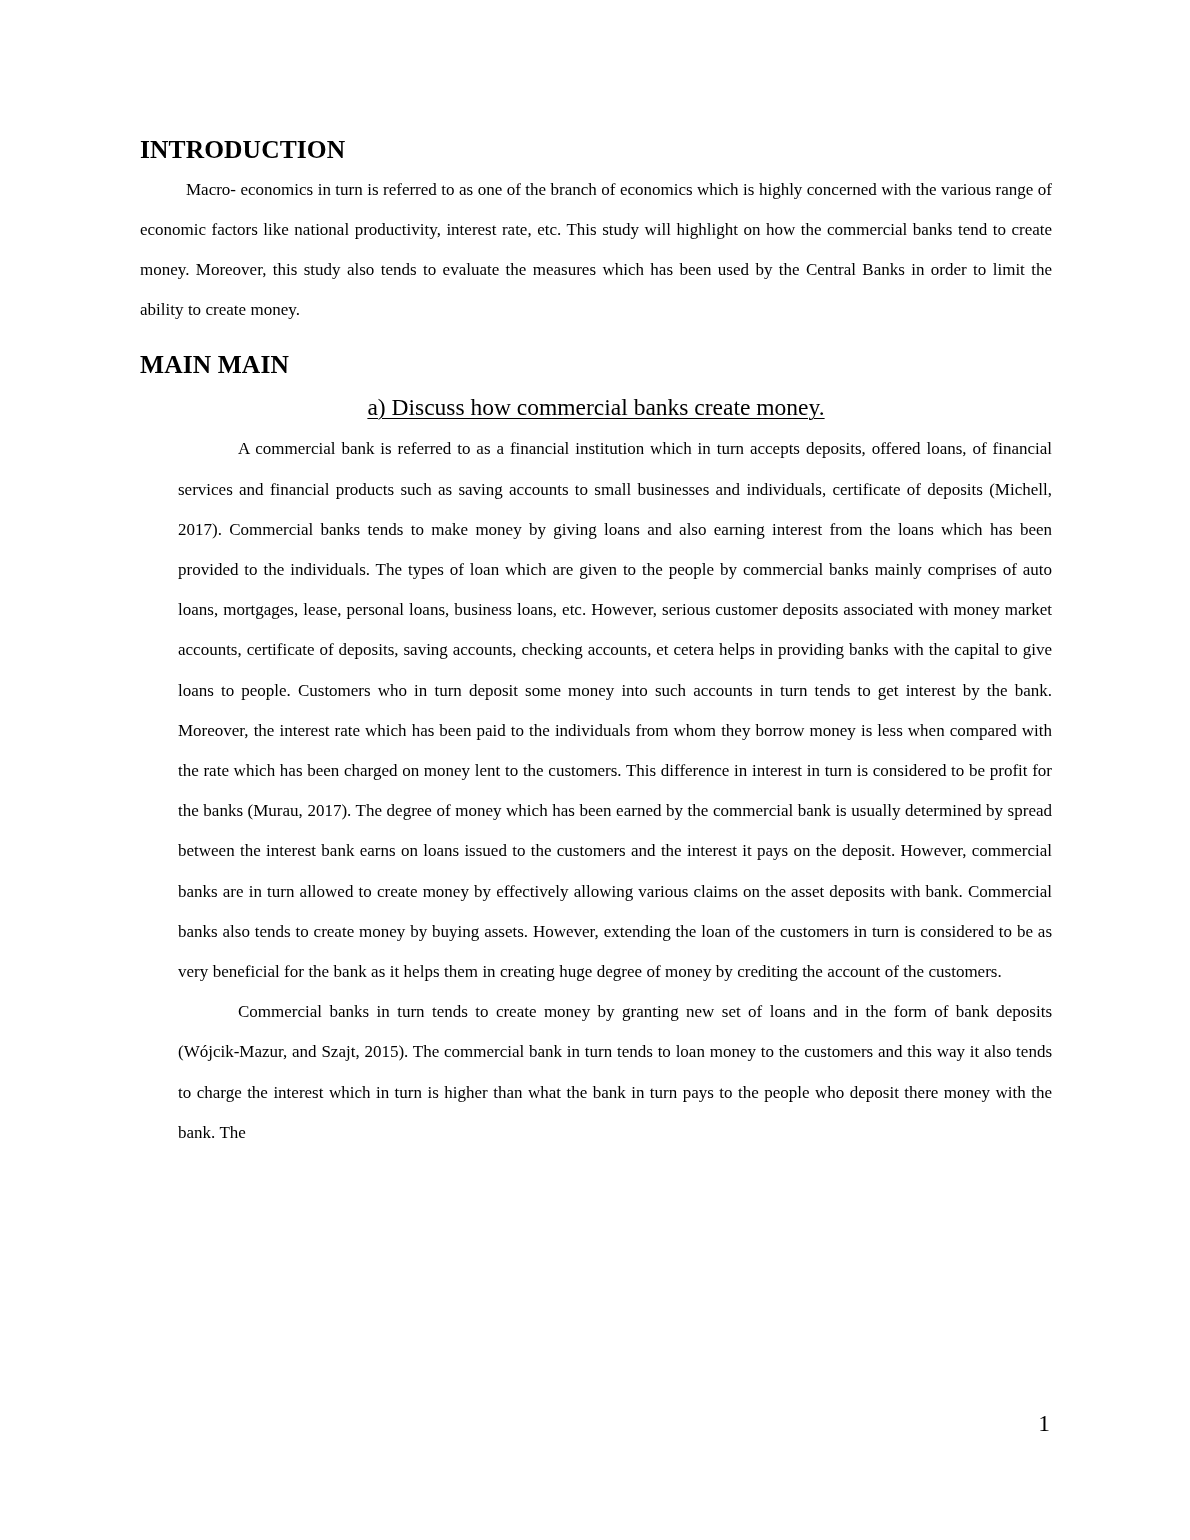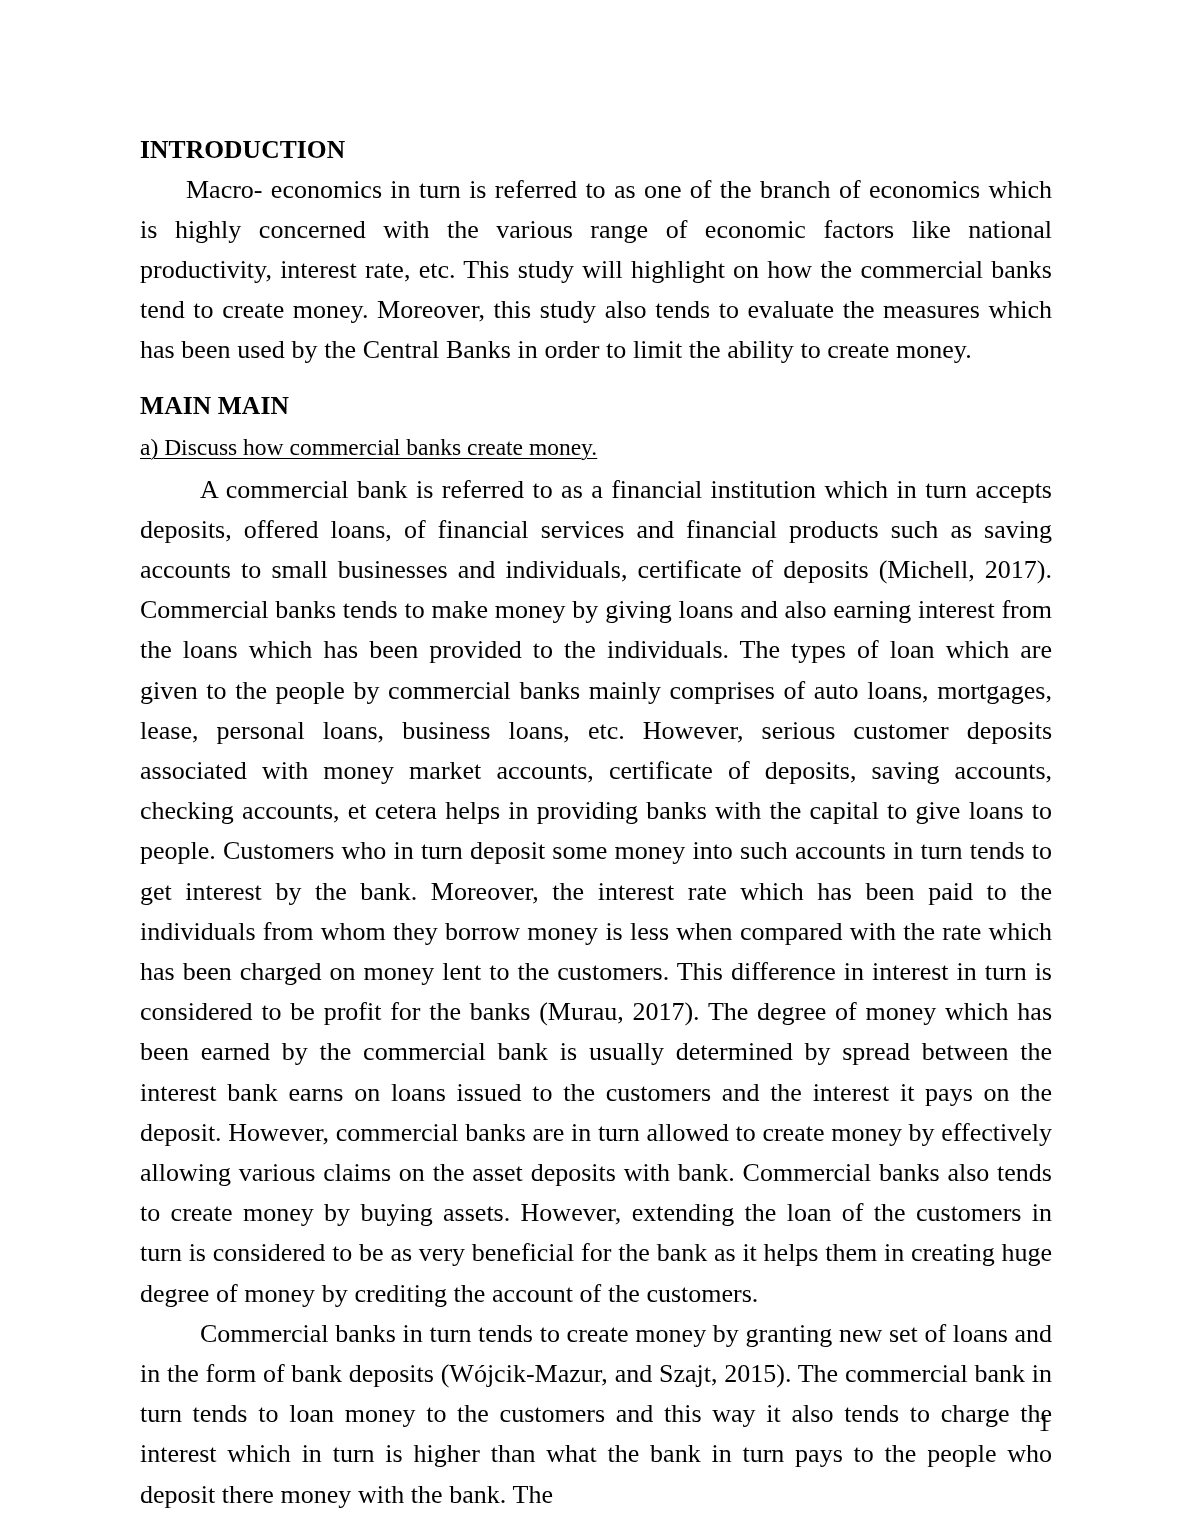--- a/index.html
+++ b/index.html
@@ -40,42 +40,43 @@
     letter-spacing: 0.1px;
     font-family: "Liberation Serif", "DejaVu Serif", serif;
   }
 
   h1.doc-heading.second {
     margin-top: 18px;
     margin-bottom: 5px;
   }
 
   p.body-par {
-    font-size: 26px;
+    font-size: 17px;
     line-height: 40.2px;
     text-align: justify;
     text-justify: inter-word;
     margin: 0;
     font-family: "Liberation Serif", "DejaVu Serif", serif;
     word-spacing: 0.2px;
   }
 
   p.indent-small {
     text-indent: 46px;
   }
 
   p.indent-large {
     text-indent: 60px;
+    margin-left: 38px;
   }
 
   p.sub-heading {
     font-size: 23.5px;
     line-height: 40.2px;
     margin: 0 0 2px 0;
-    text-align: left;
+    text-align: center;
   }
 
   p.sub-heading .underlined {
     text-decoration: underline;
     text-underline-offset: 3px;
     text-decoration-thickness: 1.4px;
   }
 
   .page-number {
     position: absolute;

